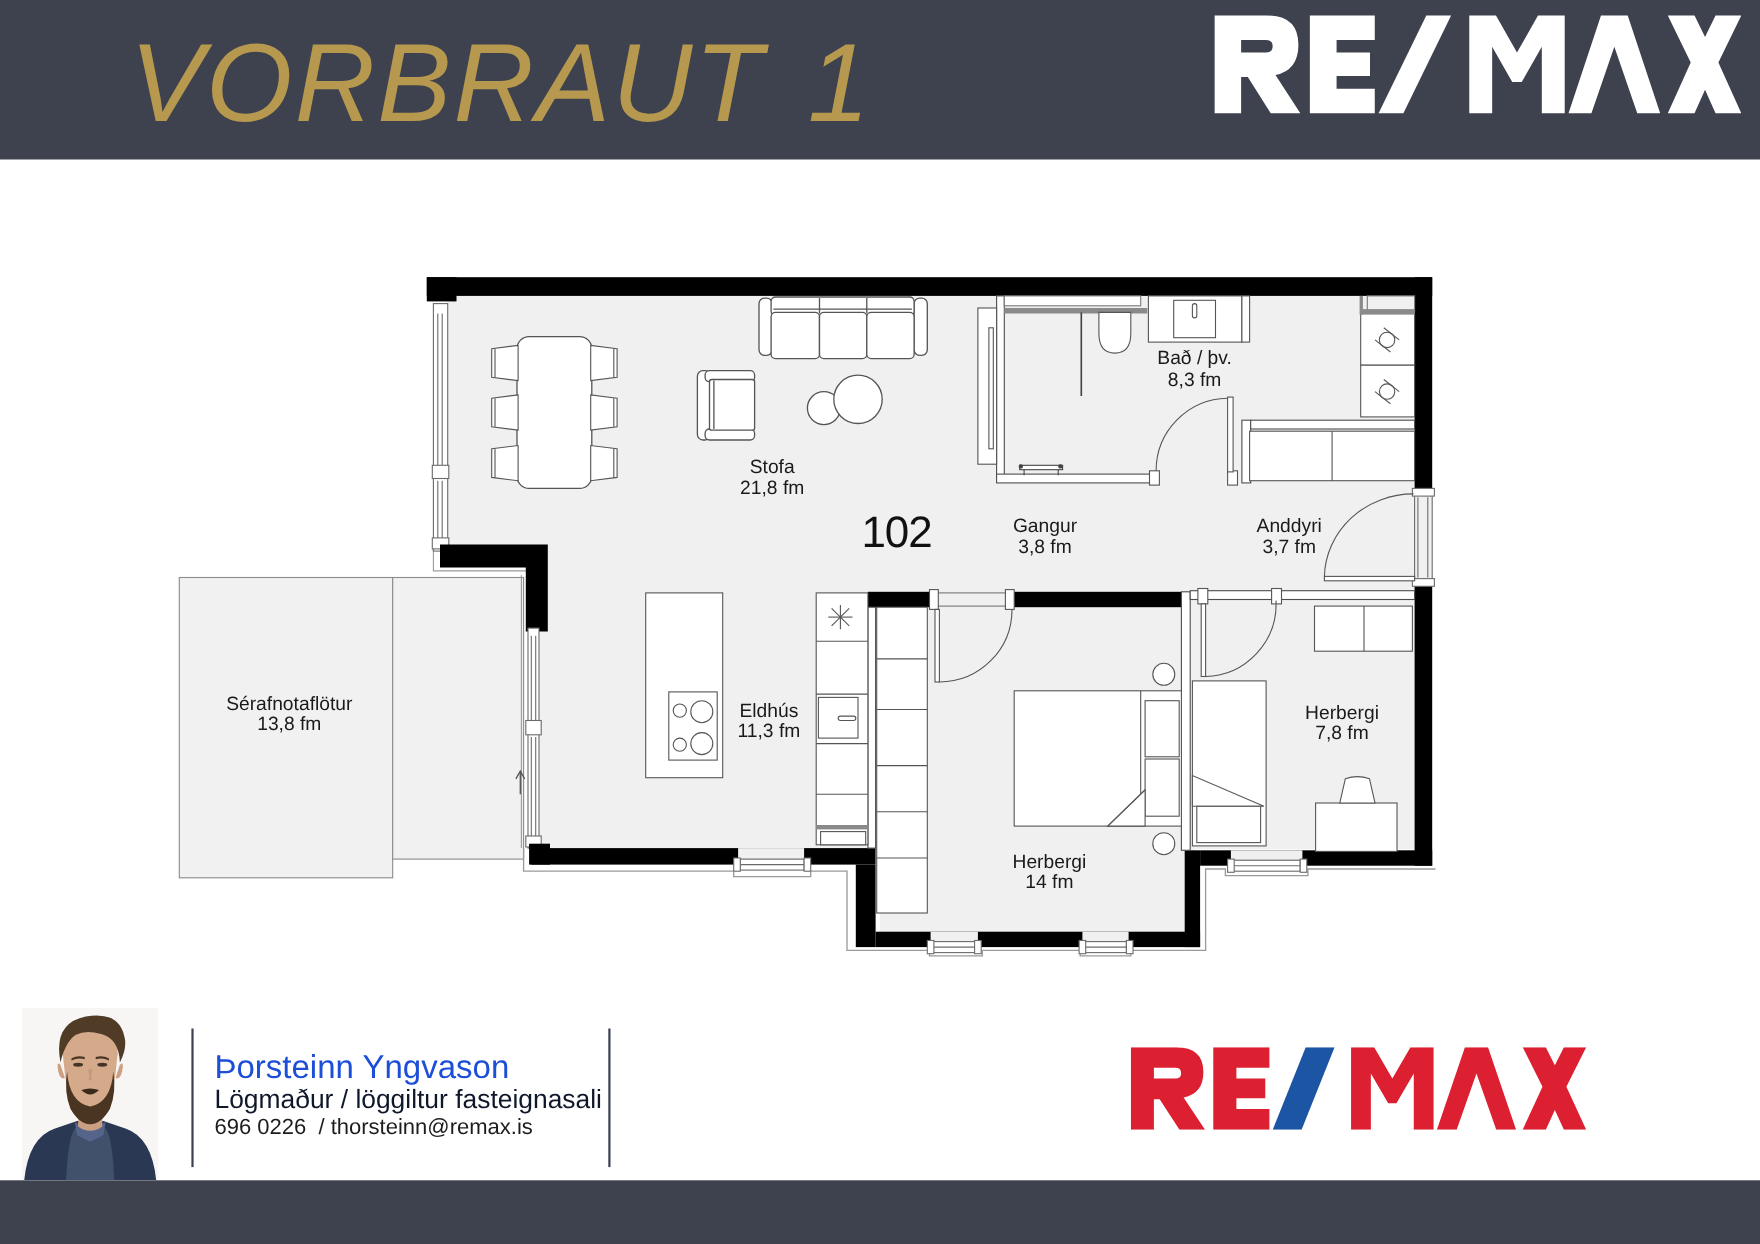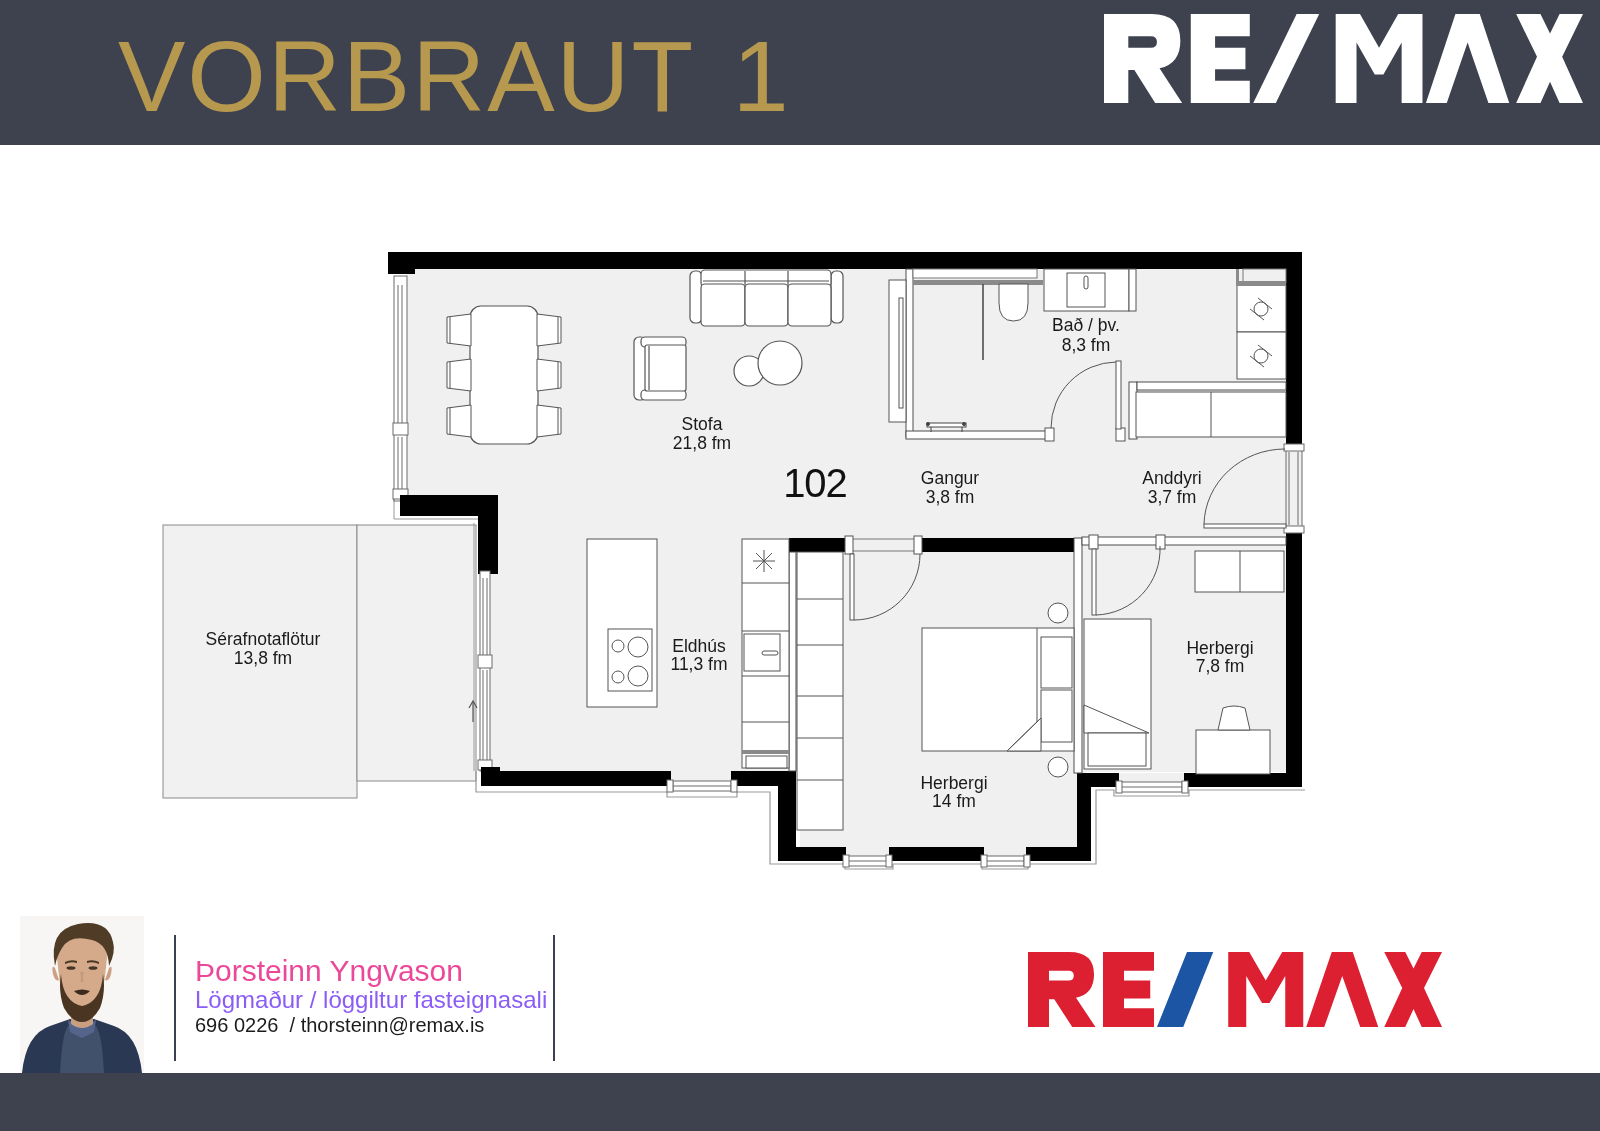--- a/index.html
+++ b/index.html
@@ -5,21 +5,21 @@
   html,body{margin:0;padding:0;}
   body{width:1600px;height:1131px;position:relative;background:#ffffff;
        font-family:"Liberation Sans", sans-serif;overflow:hidden;}
   .abs{position:absolute;}
 </style>
 </head>
 <body>
 
 <div class="abs" style="left:0;top:0;width:1600px;height:145px;background:#3e424e;"></div>
 
-<div class="abs" style="left:118px;top:19px;color:#b6984f;font-size:101px;letter-spacing:2px;word-spacing:9px;font-weight:400;">VORBRAUT 1</div>
+<div class="abs" style="left:118px;top:19px;color:#b6984f;font-size:101px;letter-spacing:2px;word-spacing:9px;font-weight:400;font-style:italic;">VORBRAUT 1</div>
 
 <svg class="abs" style="left:1104px;top:13px;" width="479" height="91" viewBox="0 0 552 102.5">
   <g fill="#ffffff" transform="scale(1,1.025)">
     <path fill-rule="evenodd" d="M0,0 H55 Q88,0 88,30 Q88,56 64,61 L90,100 H59 L35,63 H28 V100 H0 Z M28,25 H54 Q61,25 61,31.5 Q61,38 54,38 H28 Z"></path>
     <path d="M100,0 H168 V25 H128 V38 H163 V62 H128 V75 H168 V100 H100 Z"></path>
     <path d="M172,100 L198,100 L248,0 L222,0 Z"></path>
     <path d="M267,0 H295 L317,38 L339,0 H367 V100 H343 V32 L322,68 H312 L291,32 V100 H267 Z"></path>
     <path d="M371,100 L405,0 H433 L467,100 H443 L419,32 L395,100 Z"></path>
     <path d="M475,0 H503 L514,22 L525,0 H552 L528,48 L552,100 H525 L514,76 L503,100 H475 L499,48 Z"></path>
   </g>
@@ -392,23 +392,23 @@
   <ellipse cx="73" cy="52" rx="4.5" ry="1.8" fill="#453526"></ellipse>
 
   <path d="M45,46 Q51,43 57,45 L57,47 Q51,45 45,48 Z" fill="#4a3523"></path>
   <path d="M67,45 Q73,43 79,46 L79,48 Q73,45 67,47 Z" fill="#4a3523"></path>
 
   <path d="M60,56 Q62,64 60,66 L64,66 Q62,64 64,56 Z" fill="#c49b7e"></path>
 </svg>
 
 <div class="abs" style="left:174px;top:935px;width:2px;height:126px;background:#3b4152;"></div>
 
-<div class="abs" style="left:195px;top:954px;color:#ec4899;font-size:30px;">Þorsteinn Yngvason</div>
-
-<div class="abs" style="left:195px;top:986px;color:#8b5cf6;font-size:24px;">Lögmaður / löggiltur fasteignasali</div>
+<div class="abs" style="left:195px;top:954px;color:#1d4ed8;font-size:30px;">Þorsteinn Yngvason</div>
+
+<div class="abs" style="left:195px;top:986px;color:#0f172a;font-size:24px;">Lögmaður / löggiltur fasteignasali</div>
 
 <div class="abs" style="left:195px;top:1014px;color:#1c1c1c;font-size:20px;">696 0226&nbsp; / thorsteinn@remax.is</div>
 
 <div class="abs" style="left:553px;top:935px;width:2px;height:126px;background:#3b4152;"></div>
 
 <svg class="abs" style="left:1028px;top:952px;" width="414" height="75" viewBox="0 0 552 100">
   <g>
     <path fill="#dc2032" fill-rule="evenodd" d="M0,0 H55 Q88,0 88,30 Q88,56 64,61 L90,100 H59 L35,63 H28 V100 H0 Z M28,25 H54 Q61,25 61,31.5 Q61,38 54,38 H28 Z"></path>
     <path fill="#dc2032" d="M100,0 H168 V25 H128 V38 H163 V62 H128 V75 H168 V100 H100 Z"></path>
     <path fill="#1d55a5" d="M172,100 L207,100 L247,0 L212,0 Z"></path>

